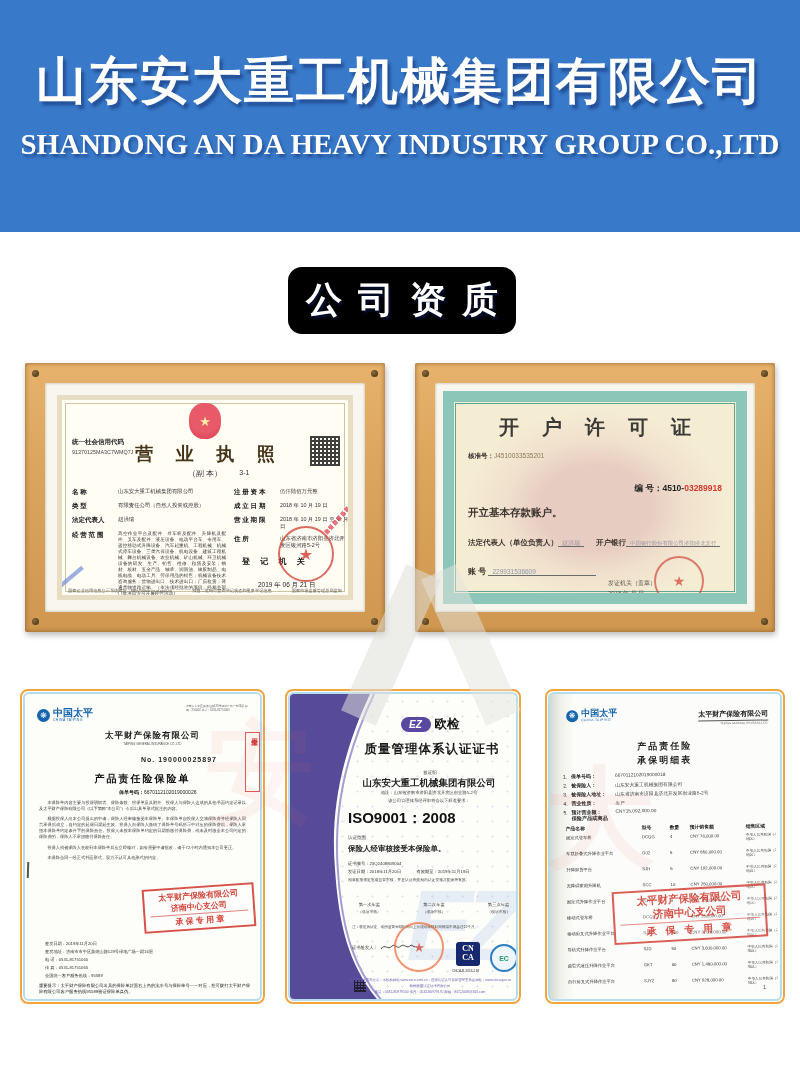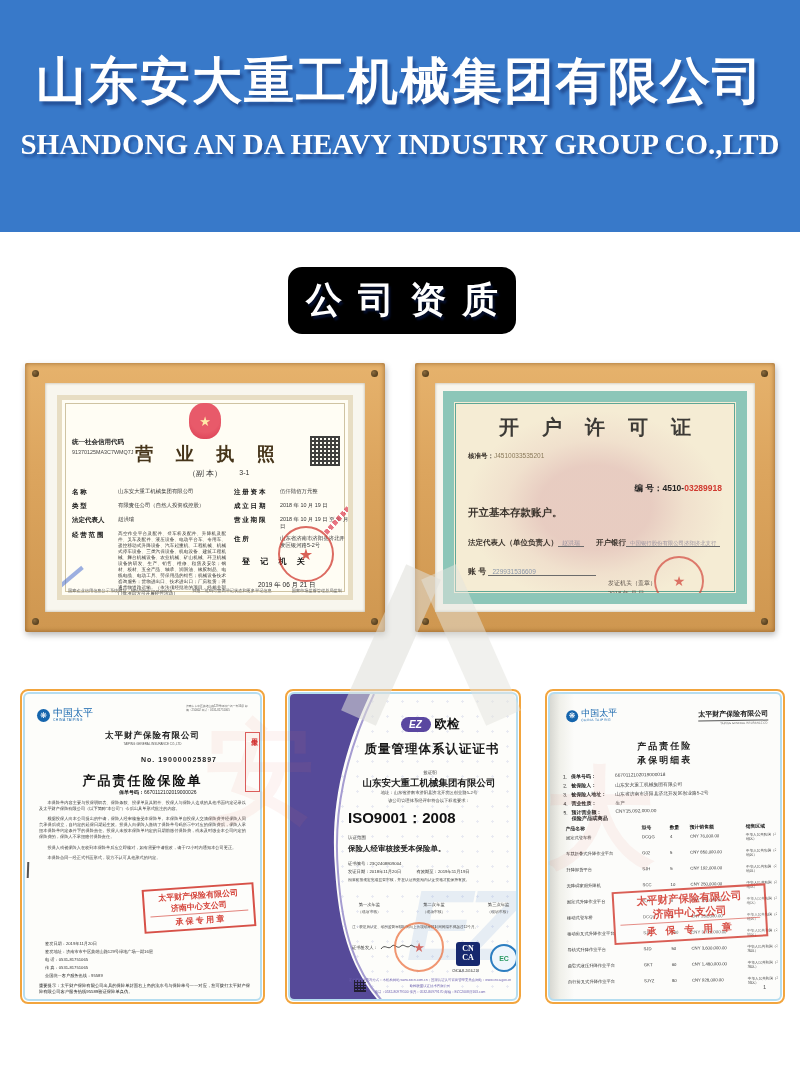--- a/index.html
+++ b/index.html
@@ -81,21 +81,21 @@
 
   
   .doc{position:absolute;top:689px;height:315px;box-sizing:border-box;background:#fff;
     border:2px solid #f2a53e;border-radius:8px;}
   .doc-in{position:absolute;left:1px;top:1px;right:1px;bottom:1px;border:2px solid #b5ddf0;
     border-radius:6px;background:#fdfdfa;overflow:hidden;}
 
   .tp-logo{display:flex;align-items:center;gap:3px;}
   .tp-circ{width:13px;height:13px;border-radius:50%;background:#1565ad;color:#fff;font-size:8px;
     display:flex;align-items:center;justify-content:center;flex:none;}
-  .tp-cn{font-size:10px;font-weight:normal;color:#1565ad;line-height:1;text-align:center;}
+  .tp-cn{font-size:10px;font-weight:bold;color:#1565ad;line-height:1;text-align:center;}
   .tp-en{font-size:3.4px;color:#1565ad;letter-spacing:.4px;}
 
   .rstamp{position:absolute;border:2px solid rgba(208,50,40,.85);color:rgba(208,50,40,.92);
     text-align:center;padding:2px 5px;background:rgba(255,255,255,.2);}
 
   .tinyp{font-size:4.2px;color:#3a3a3a;line-height:1.45;text-align:justify;text-indent:2em;margin:0 0 4px 0;}
 
   
   .iso-bg{position:absolute;inset:0;
     background-image:radial-gradient(rgba(125,135,200,.16) 1px, transparent 1.3px);
@@ -255,21 +255,21 @@
           <div class="tp-en">CHINA TAIPING</div>
         </div>
       </div>
       <div class="abs" style="right:12px;top:10px;width:62px;font-size:2.8px;color:#666;line-height:1.5;">济南市市中区英雄山路129号绿地广场一期16层  邮编：250002  电话：0531-81751065</div>
       <div class="abs ctr" style="left:60px;right:40px;top:36px;">
         <div class="b" style="font-size:8.5px;color:#222;letter-spacing:1px;">太平财产保险有限公司</div>
         <div style="font-size:3px;color:#555;">TAIPING GENERAL INSURANCE CO.,LTD</div>
       </div>
       <div class="abs" style="right:0;top:38px;width:13px;height:58px;border:1px solid rgba(210,50,50,.8);color:rgba(210,50,50,.85);writing-mode:vertical-rl;font-size:7px;overflow:hidden;line-height:1.4;">太平保单专用</div>
       <div class="abs b" style="left:116px;top:62px;font-size:7px;letter-spacing:1px;color:#222;">No.  190000025897</div>
-      <div class="abs ctr b" style="left:0;right:0;top:78px;font-size:13px;letter-spacing:2px;color:#111;">产品责任险保险单</div>
+      <div class="abs ctr b" style="left:0;right:0;top:78px;font-size:10px;letter-spacing:2px;color:#111;">产品责任险保险单</div>
       <div class="abs" style="left:94px;top:95px;font-size:5px;color:#222;">
         <span class="b">保单号码：</span><span>6670112102019000026</span>
       </div>
       <div class="abs" style="left:14px;right:14px;top:106px;">
 
       <p class="tinyp">本保险单内容主要与投保明细表、保险条款、投保单及其附件、投保人与保险人达成的其他书面约定记录以及太平财产保险有限公司（以下简称“本公司”）今后出具单形式批注的内容。</p>
           <p class="tinyp">根据投保人向本公司提出的申请，保险人经审核接受本保险单。本保险单自投保人交清保险费并经保险人同意承保后成立，自约定的起保日期起生效。投保人向保险人缴纳了保险单号码所示中对应的保险费后，保险人承担本保险单约定条件下的保险责任。投保人未按本保险单约定的日期前缴付保险费，或未及时缴全本公司约定的保险费的，保险人不承担赔付保险责任。</p>
           <p class="tinyp">投保人或被保险人在收到本保险单后应立即核对，如有需要申请批改，请于72小时内通知本公司更正。</p>
           <p class="tinyp">本保险合同一经正式书面形式，双方不认可其他形式的约定。</p>
         </div>

